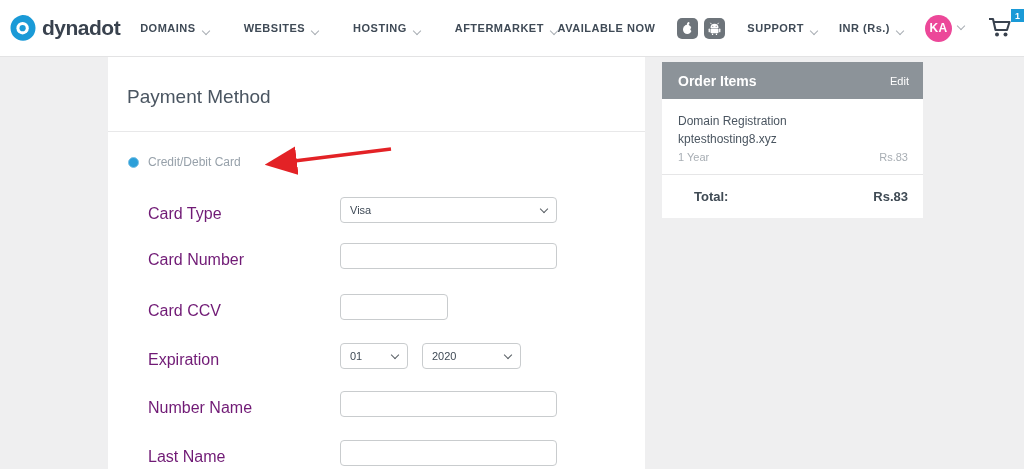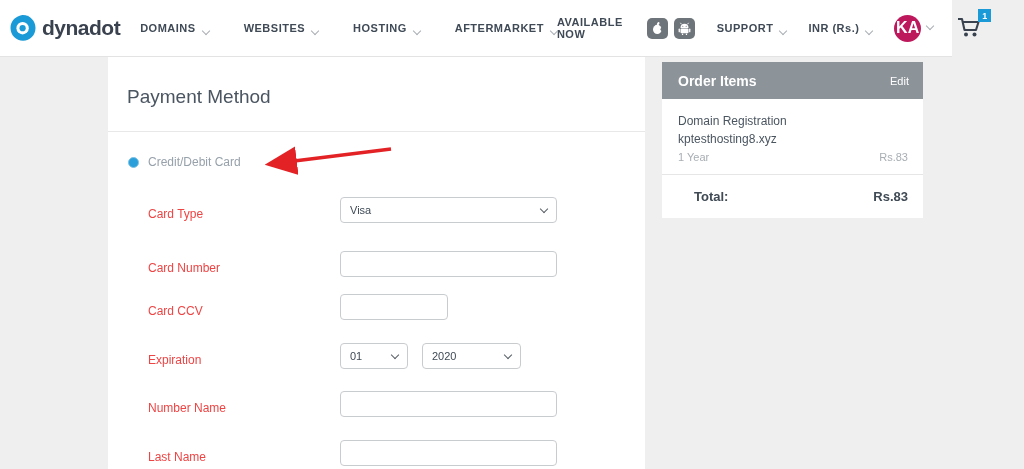--- a/index.html
+++ b/index.html
@@ -6,21 +6,21 @@
   html,body { width:1024px; height:469px; overflow:hidden; }
   body {
     font-family:"Liberation Sans", sans-serif;
     background:#efeff0;
     position:relative;
     color:#434e59;
   }
 
   
   .top-nav {
-    position:absolute; top:0; left:0; width:952px; height:57px;
+    position:absolute; top:0; left:0; width:1024px; height:57px;
     background:#ffffff; border-bottom:1px solid #e3e3e4;
     display:flex; align-items:center; padding:0 6px 0 8px;
   }
   .brand { display:flex; align-items:center; gap:4px; cursor:pointer; }
   .brand-name { font-size:21px; font-weight:bold; color:#39424e; letter-spacing:-0.5px; }
   .main-nav { display:flex; align-items:center; margin-left:20px; gap:35px; }
   .nav-item {
     display:flex; align-items:flex-end; gap:7px; cursor:pointer;
     font-size:11px; font-weight:bold; letter-spacing:0.5px; color:#3f4a56;
     white-space:nowrap;
@@ -31,22 +31,22 @@
   }
   .header-right { margin-left:auto; display:flex; align-items:center; gap:22px; }
   .avail-label { font-size:11px; font-weight:bold; letter-spacing:0.5px; color:#3f4a56; }
   .app-icons { display:flex; gap:6px; }
   .app-icon {
     width:21px; height:21px; border-radius:5px; background:#6d747a;
     display:flex; align-items:center; justify-content:center; cursor:pointer;
   }
   .avatar-wrap { display:flex; align-items:center; gap:6px; cursor:pointer; }
   .avatar {
-    width:27px; height:27px; border-radius:50%; background:#be185d; color:#fff;
-    font-size:16px; font-weight:bold; display:flex; align-items:center; justify-content:center;
+    width:27px; height:27px; border-radius:50%; background:#ec4899; color:#fff;
+    font-size:12px; font-weight:bold; display:flex; align-items:center; justify-content:center;
     letter-spacing:0.3px;
   }
   .cart { position:relative; cursor:pointer; margin-right:2px; width:30px; height:30px; }
   .cart-badge {
     position:absolute; top:-4px; right:-8px; background:#1a9ad7; color:#fff;
     font-size:9px; font-weight:bold; width:13px; height:13px;
     display:flex; align-items:center; justify-content:center;
   }
 
   
@@ -57,21 +57,21 @@
   .payment-title { position:absolute; left:19px; top:29px; font-size:19px; font-weight:500; color:#4a5561; }
   .payment-divider { position:absolute; left:0; top:74px; width:537px; height:1px; background:#e8e8e9; }
   .method-row { position:absolute; left:20px; top:98px; display:flex; align-items:center; gap:9px; }
   .radio {
     width:11px; height:11px; border-radius:50%;
     background:#2b9fd9; border:1px solid #7cc2e6; cursor:pointer;
   }
   .method-label { font-size:12px; color:#97a1aa; cursor:pointer; }
 
   .form-row { position:absolute; display:flex; align-items:center; }
-  .form-label { position:absolute; left:40px; font-size:12px; color:#ef4444; line-height:26px; height:26px;margin-top:8px; }
+  .form-label { position:absolute; left:40px; font-size:16px; color:#701a75; line-height:26px; height:26px;margin-top:8px; }
   .control-wrap { position:absolute; left:232px; display:flex; gap:14px; }
   .fake-select {
     height:26px; border:1px solid #c9ccce; border-radius:4px; background:#fff;
     display:flex; align-items:center; justify-content:space-between;
     padding:0 9px; cursor:pointer; font-size:11px; color:#3f4a56;
   }
   .fake-select .chev { border-color:#5a6066; margin-top:-2px; }
   .text-input {
     height:26px; border:1px solid #c9ccce; border-radius:4px; background:#fff;
     padding:0 8px; font-size:12px; color:#3f4a56; outline:none;
@@ -199,21 +199,21 @@
   <div class="form-row" style="top:140px; left:0; width:537px; height:26px;">
     <span class="form-label">Card Type</span>
     <div class="control-wrap">
       <div class="fake-select w-full">
         <span>Visa</span>
         <i class="chev"></i>
       </div>
     </div>
   </div>
 
-  <div class="form-row" style="top:194px; left:0; width:450px; height:26px;">
+  <div class="form-row" style="top:186px; left:0; width:450px; height:26px;">
     <span class="form-label">Card Number</span>
     <div class="control-wrap">
       <input class="text-input w-full" type="text" style="">
     </div>
   </div>
 
   <div class="form-row" style="top:237px; left:0; width:537px; height:26px;">
     <span class="form-label">Card CCV</span>
     <div class="control-wrap">
       <input class="text-input w-ccv" type="text" style="">

